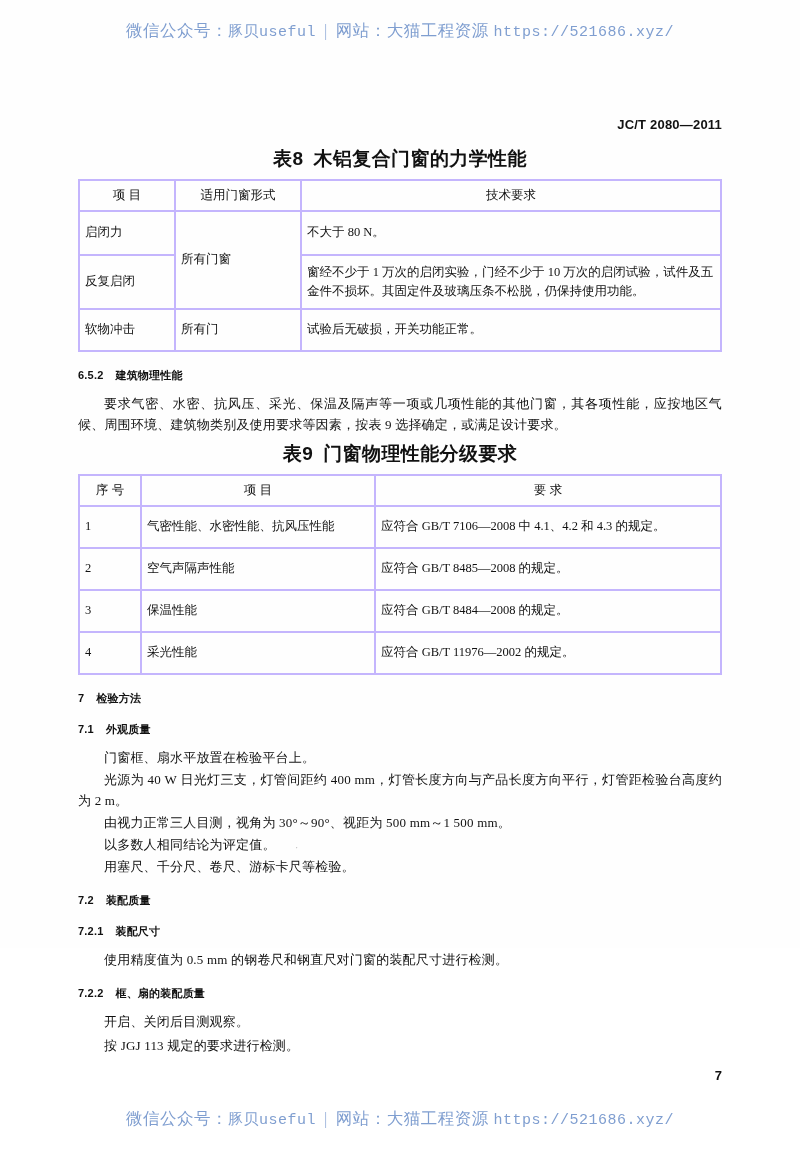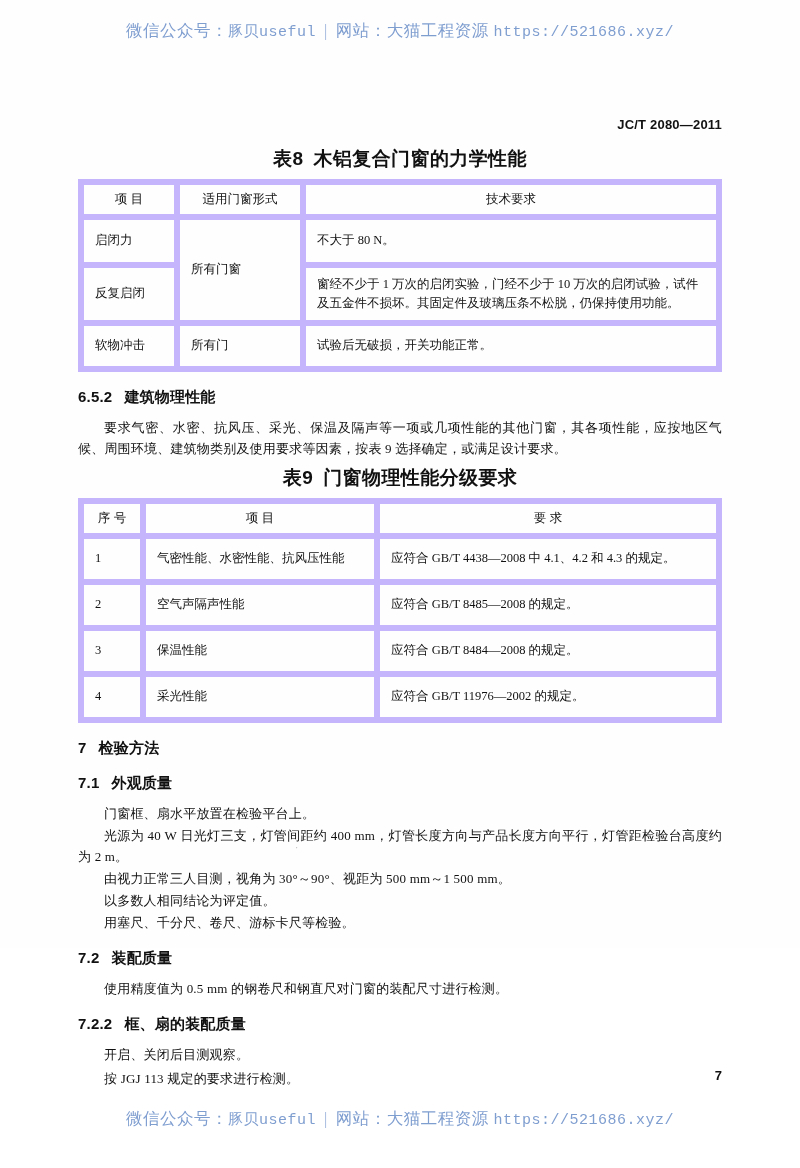--- a/index.html
+++ b/index.html
@@ -82,22 +82,22 @@
   }
   .tbl-caption .cap-num { margin-right: 10px; }
 
   table.doc-table {
     width: 100%;
     border-collapse: collapse;
     font-size: 12.5px;
     table-layout: fixed;
   }
   table.doc-table td, table.doc-table th {
-    border: 6px solid #c4b5fd;
-    padding: 5px 11px;
+    border: 2px solid #c4b5fd;
+    padding: 5px 5px;
     vertical-align: middle;
     font-weight: normal;
     line-height: 1.5;
   }
   table.doc-table th {
     text-align: center;
     font-family: "Liberation Sans", "DejaVu Sans", sans-serif;
     font-size: 12.5px;
   }
   .cell-center { text-align: left; }
@@ -114,21 +114,21 @@
   
   .t9 col.c1 { width: 62px; }
   .t9 col.c2 { width: 234px; }
   .t9 col.c3 { width: auto; }
   .t9 tr td { height: 30px; }
 
   
   .h-sec {
     font-family: "Liberation Sans", "DejaVu Sans", sans-serif;
     font-weight: bold;
-    font-size: 15px;
+    font-size: 11px;
     margin: 16px 0 10px 0;
     letter-spacing: 0.2px;
   }
   .h-sec .h-num { margin-right: 12px; }
 
   p.body-text {
     margin: 0 0 3px 0;
     font-size: 13px;
     line-height: 1.62;
     text-align: justify;
@@ -222,21 +222,21 @@
         </colgroup>
       <tbody>
         <tr>
           <th class="cell-center">序  号</th>
           <th class="cell-center">项    目</th>
           <th class="cell-center">要    求</th>
         </tr>
         <tr>
           <td class="cell-center">1</td>
           <td class="cell-center">气密性能、水密性能、抗风压性能</td>
-          <td class="cell-left">应符合 GB/T 4438—2008 中 4.1、4.2 和 4.3 的规定。</td>
+          <td class="cell-left">应符合 GB/T 7106—2008 中 4.1、4.2 和 4.3 的规定。</td>
         </tr>
         <tr>
           <td class="cell-center">2</td>
           <td class="cell-center">空气声隔声性能</td>
           <td class="cell-left">应符合 GB/T 8485—2008 的规定。</td>
         </tr>
         <tr>
           <td class="cell-center">3</td>
           <td class="cell-center">保温性能</td>
           <td class="cell-left">应符合 GB/T 8484—2008 的规定。</td>
@@ -259,20 +259,23 @@
     <p class="body-text tight">门窗框、扇水平放置在检验平台上。</p>
     <p class="body-text tight">光源为 40 W 日光灯三支，灯管间距约 400 mm，灯管长度方向与产品长度方向平行，灯管距检验台高度约为 2 m。</p>
     <p class="body-text tight">由视力正常三人目测，视角为 30°～90°、视距为 500 mm～1 500 mm。</p>
     <p class="body-text tight">以多数人相同结论为评定值。</p>
     <p class="body-text tight">用塞尺、千分尺、卷尺、游标卡尺等检验。</p>
 
     <div class="h-sec">
       <span class="h-num">7.2</span><span>装配质量</span>
     </div>
 
+    <div class="h-sec">
+      <span class="h-num">7.2.1</span><span>装配尺寸</span>
+    </div>
     <p class="body-text">使用精度值为 0.5 mm 的钢卷尺和钢直尺对门窗的装配尺寸进行检测。</p>
 
     <div class="h-sec">
       <span class="h-num">7.2.2</span><span>框、扇的装配质量</span>
     </div>
     <p class="body-text">开启、关闭后目测观察。</p>
 
     <p class="body-text">按 JGJ 113 规定的要求进行检测。</p>
 
   </div>

